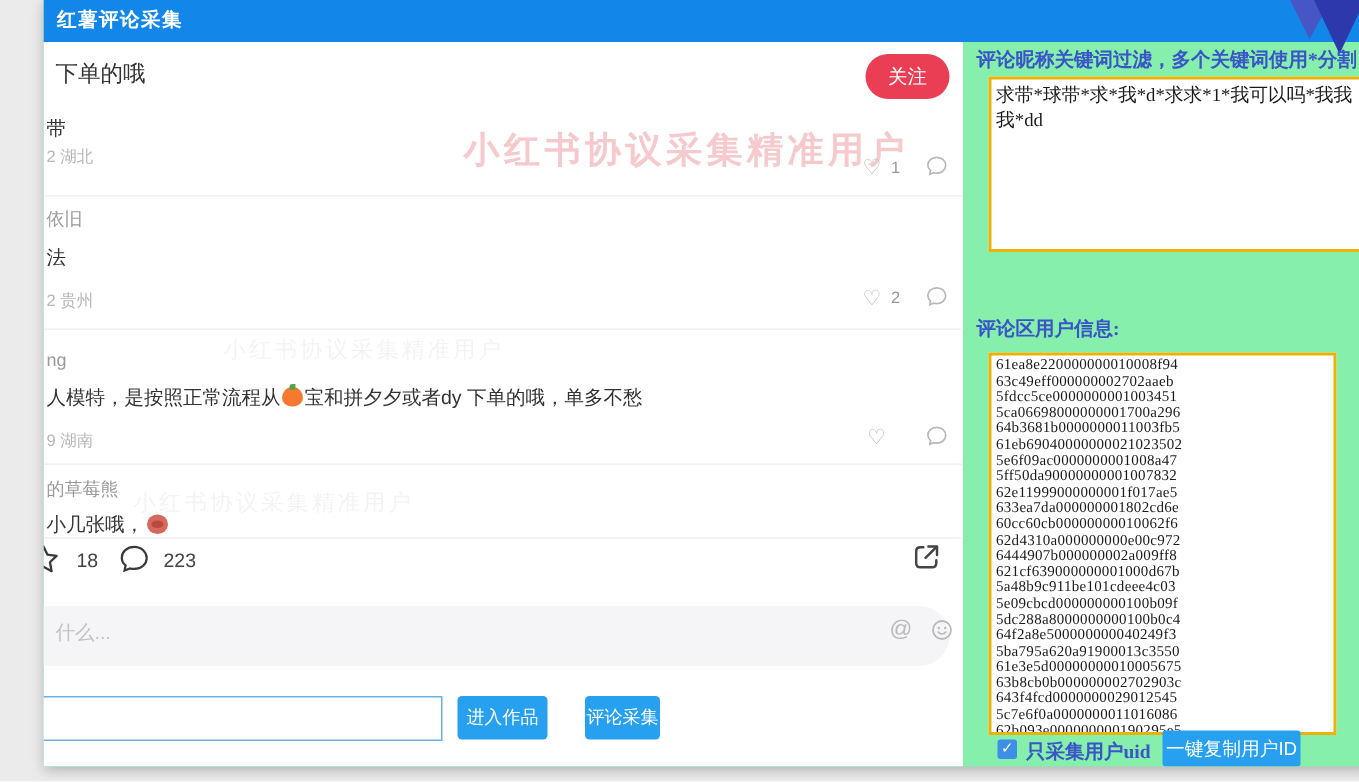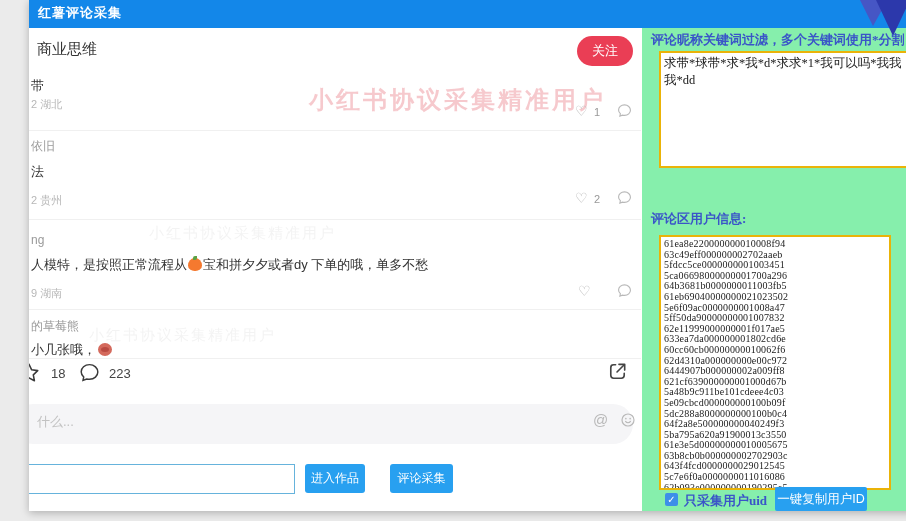--- a/index.html
+++ b/index.html
@@ -66,21 +66,21 @@
         <div class="f-light"></div>
           <div class="f-dark"></div>
       </div>
     </div>
 
     <div class="left-panel">
       <span class="wm-pink">小红书协议采集精准用户</span>
       <span class="wm-gray" style="left:120px; top:196px;">小红书协议采集精准用户</span>
       <span class="wm-gray" style="left:60px; top:298px;">小红书协议采集精准用户</span>
 
-      <div class="note-title">商业思维</div>
+      <div class="note-title">下单的哦</div>
       <div class="follow-btn">关注</div>
 
       <div class="cmt-text" style="left:2px; top:49px;">带</div>
       <div class="cmt-meta" style="left:2px; top:69px;">2 湖北</div>
       <span class="heart" style="left:546px; top:76px;">♡</span>
       <span class="like-n" style="left:565px; top:78px;">1</span>
       <svg class="bubble-sm" style="left:588px; top:75px;" width="15" height="15" viewBox="0 0 24 24">
         <path d="M12 3C6.5 3 2.5 6.8 2.5 11.2c0 2.3 1.1 4.4 2.9 5.9L4.6 21l4.2-1.6c1 .3 2.1.4 3.2.4 5.5 0 9.5-3.8 9.5-8.3S17.5 3 12 3z" fill="none" stroke="#b8b8b8" stroke-width="1.8"></path>
       </svg>
       <div class="sep" style="top:102px;"></div>
@@ -131,21 +131,21 @@
       <span class="icon-abs" style="left:564px; top:383px; font-size:15px; color:#b9b9b9;">@</span>
       <svg class="icon-abs" style="left:591px; top:384px;" width="16" height="16" viewBox="0 0 24 24">
         <circle cx="12" cy="12" r="9" fill="none" stroke="#b9b9b9" stroke-width="1.8"></circle>
         <circle cx="8.8" cy="10" r="1.2" fill="#b9b9b9"></circle>
           <circle cx="15.2" cy="10" r="1.2" fill="#b9b9b9"></circle>
         <path d="M8.3 14c.9 1.3 2.2 2 3.7 2s2.8-.7 3.7-2" fill="none" stroke="#b9b9b9" stroke-width="1.6" stroke-linecap="round"></path>
       </svg>
 
       <input class="url-input" type="text" value="" style="">
       <button class="btn-blue" style="left:276px; top:436px; width:60px;">进入作品</button>
-      <button class="btn-blue" style="left:361px; top:436px; width:63px;">评论采集</button>
+      <button class="btn-blue" style="left:361px; top:436px; width:50px;">评论采集</button>
     </div>
 
     <div class="rp-label" style="left:622px; top:31px;">评论昵称关键词过滤，多个关键词使用*分割</div>
     <div class="rp-ta ta-filter">求带*球带*求*我*d*求求*1*我可以吗*我我我*dd</div>
 
     <div class="rp-label" style="left:622px; top:210px;">评论区用户信息:</div>
     <div class="rp-ta ta-users">61ea8e220000000010008f94
 63c49eff000000002702aaeb
 5fdcc5ce0000000001003451
 5ca06698000000001700a296

